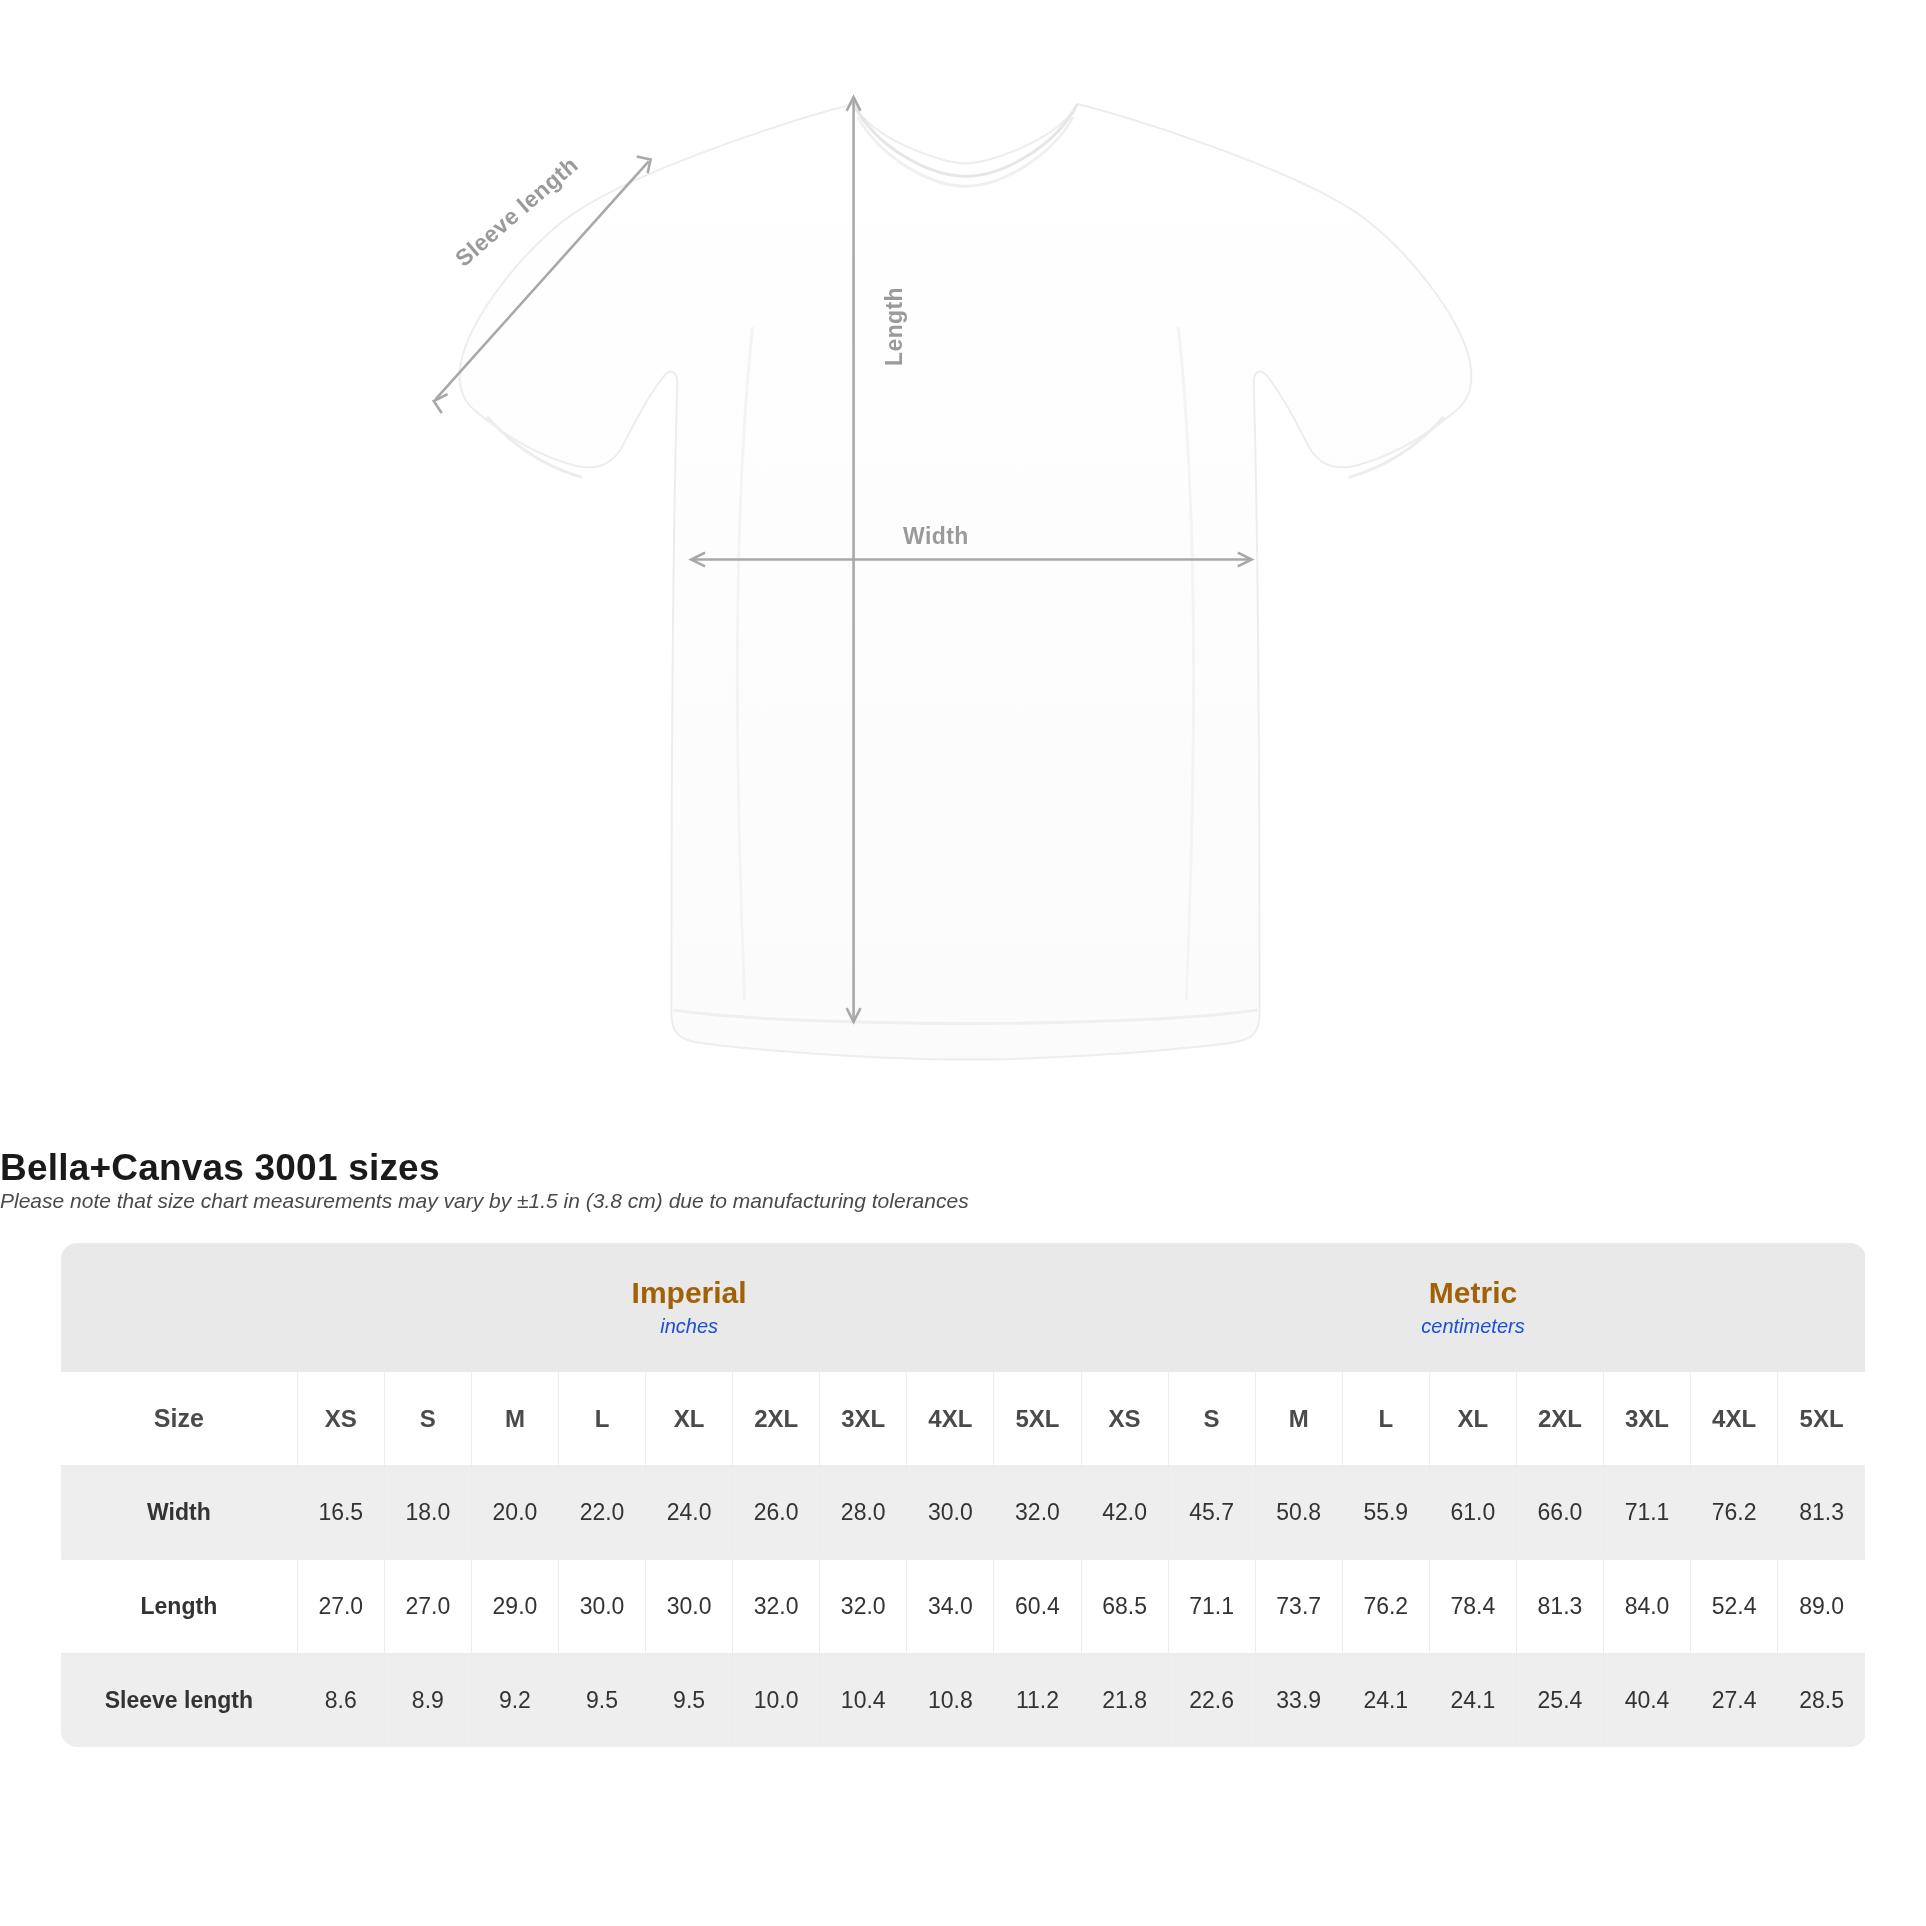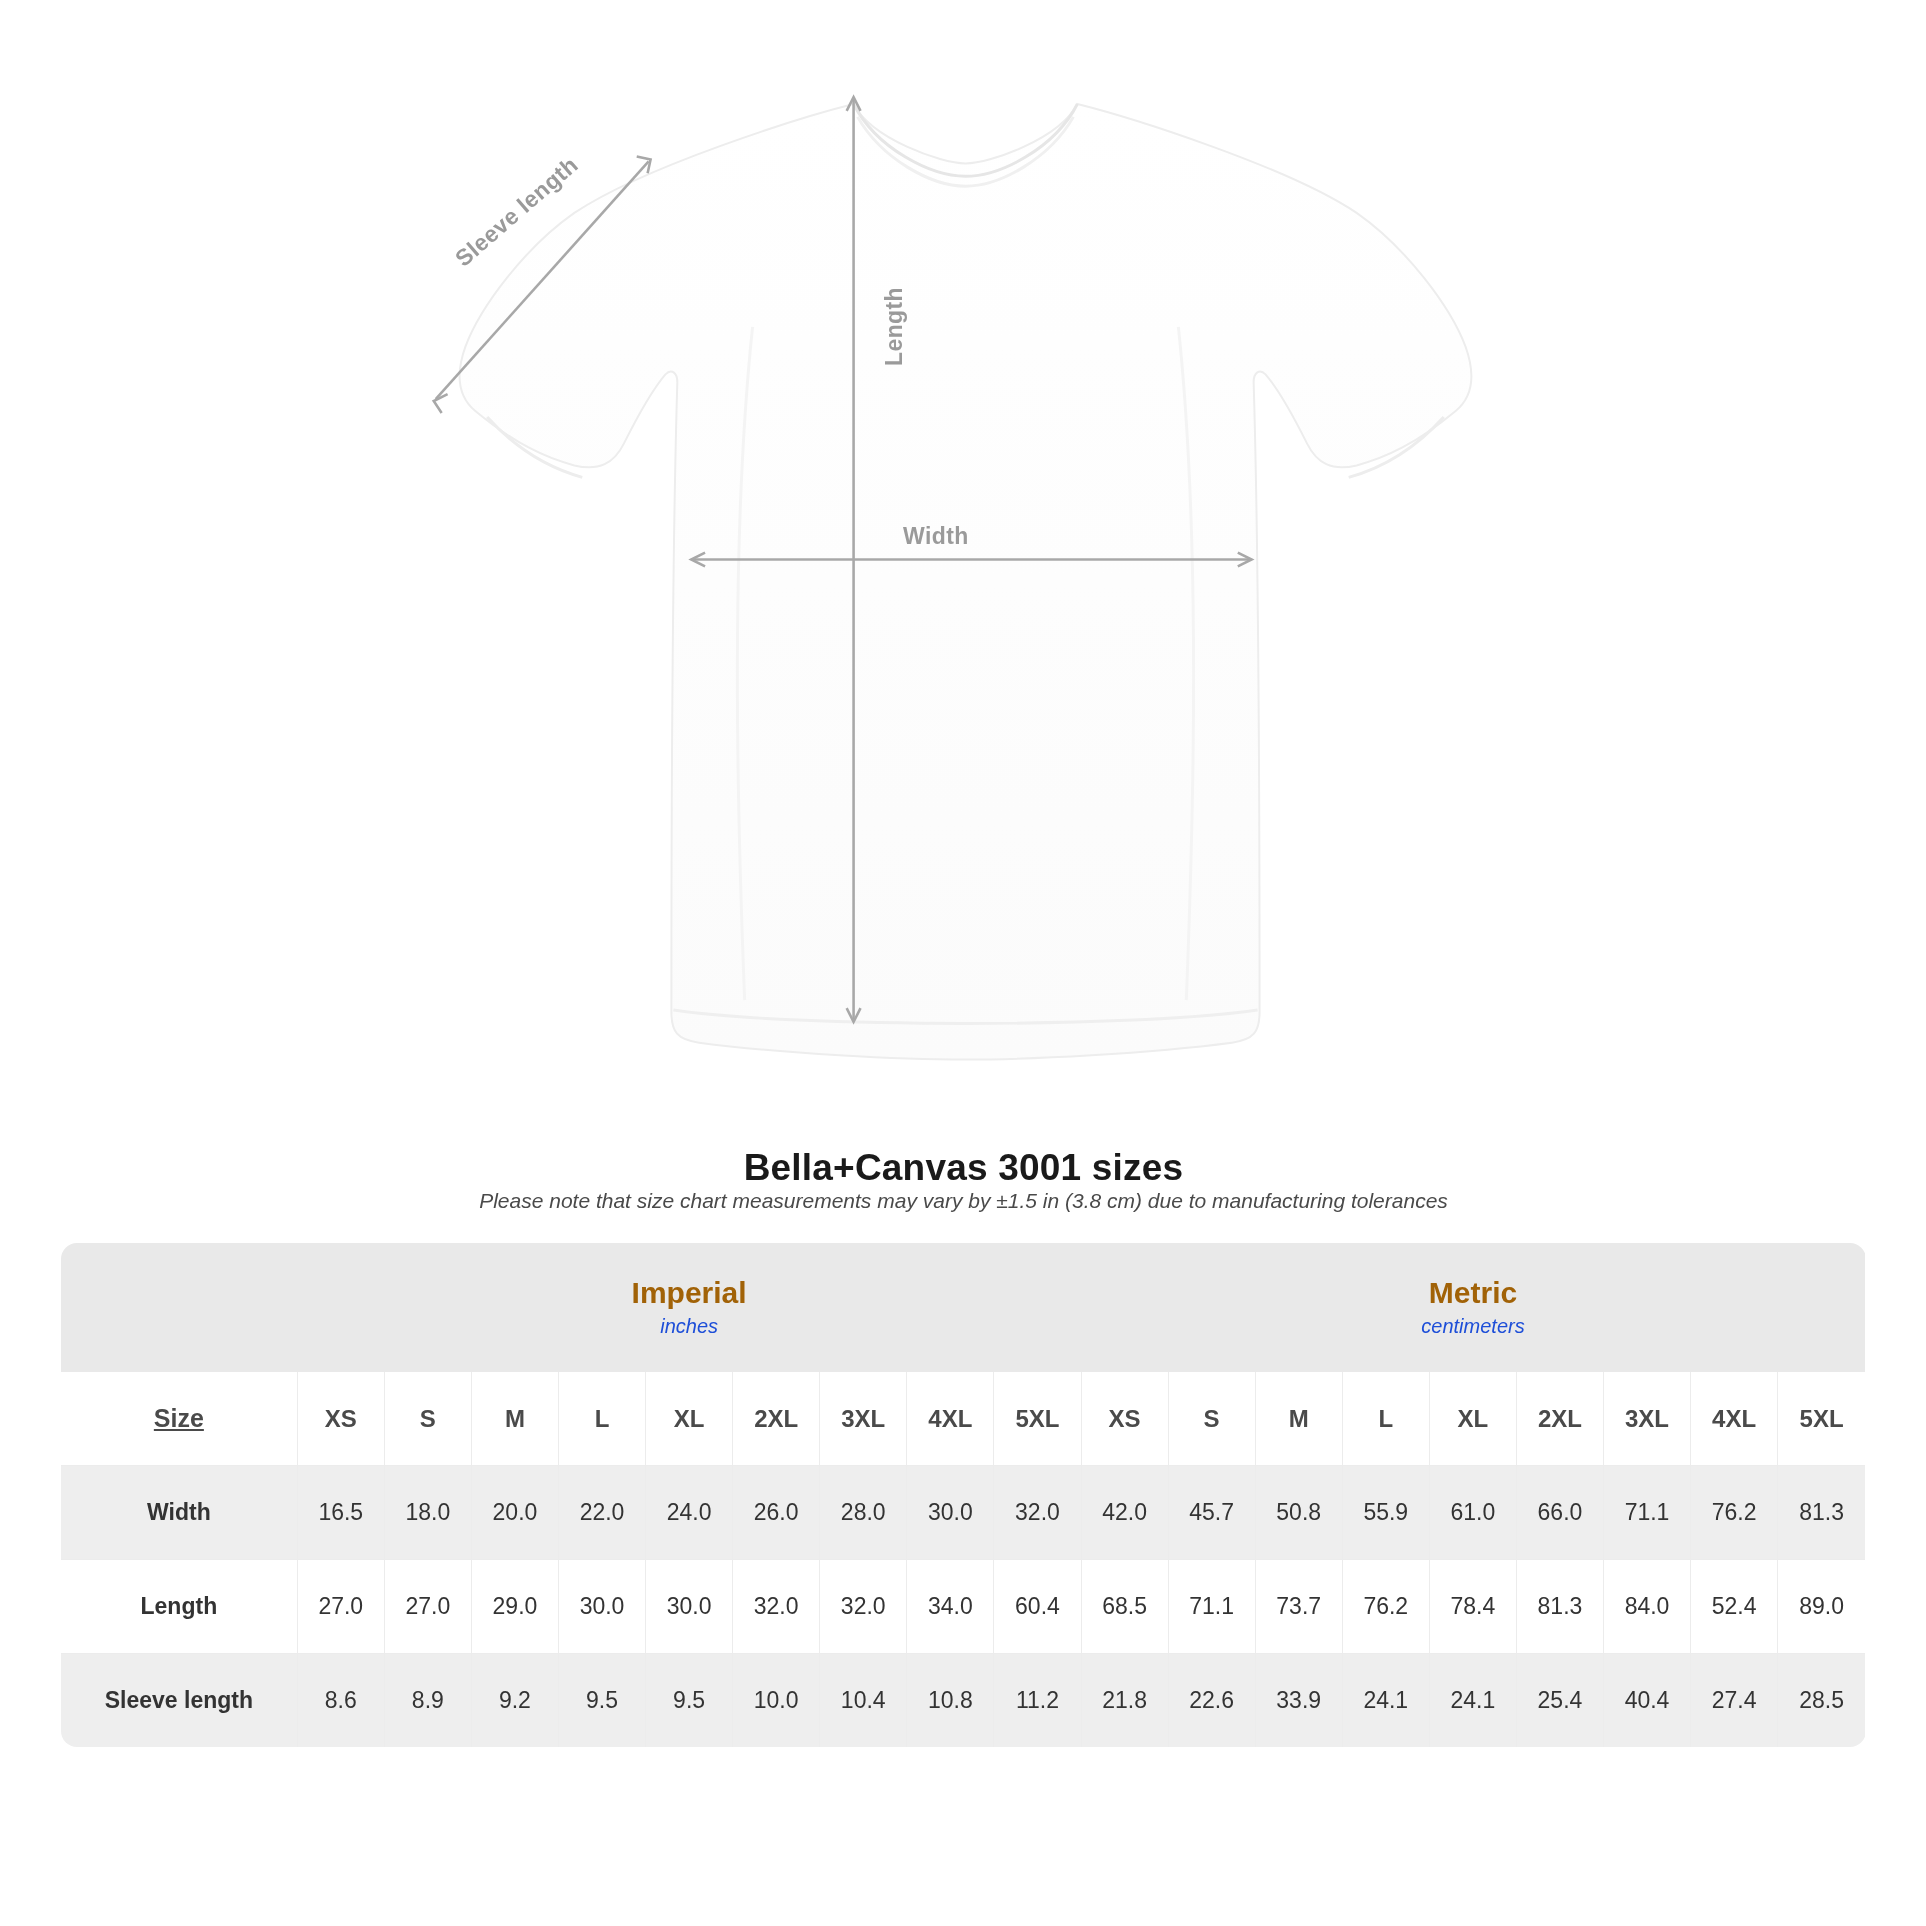--- a/index.html
+++ b/index.html
@@ -48,21 +48,21 @@
     transform: rotate(-90deg);
     transform-origin: left top;
   }
   .label-width {
     left: 903px;
     top: 523px;
   }
 
   
   .title-block {
-    text-align: center;
+    text-align: left;
     margin-top: 28px;
   }
   .chart-title {
     font-size: 37px;
     font-weight: bold;
     color: #1a1a1a;
     margin: 0;
     letter-spacing: 0.2px;
   }
   .chart-note {
@@ -112,21 +112,20 @@
   tr.row-size td {
     height: 91px;
     background: #ffffff;
     font-weight: bold;
     color: #4a4a4a;
     font-size: 24px;
     border-right: 1px solid #ececec;
   }
   tr.row-size td.rowhead {
     font-size: 25px;
-    text-decoration: underline;
   }
   tr.row-data td {
     height: 91px;
     border-right: 1px solid #ececec;
     border-top: 1px solid #ececec;
   }
   tr.row-data.shade td {
     background: #eeeeee;
   }
   tr.row-data.plain td {

